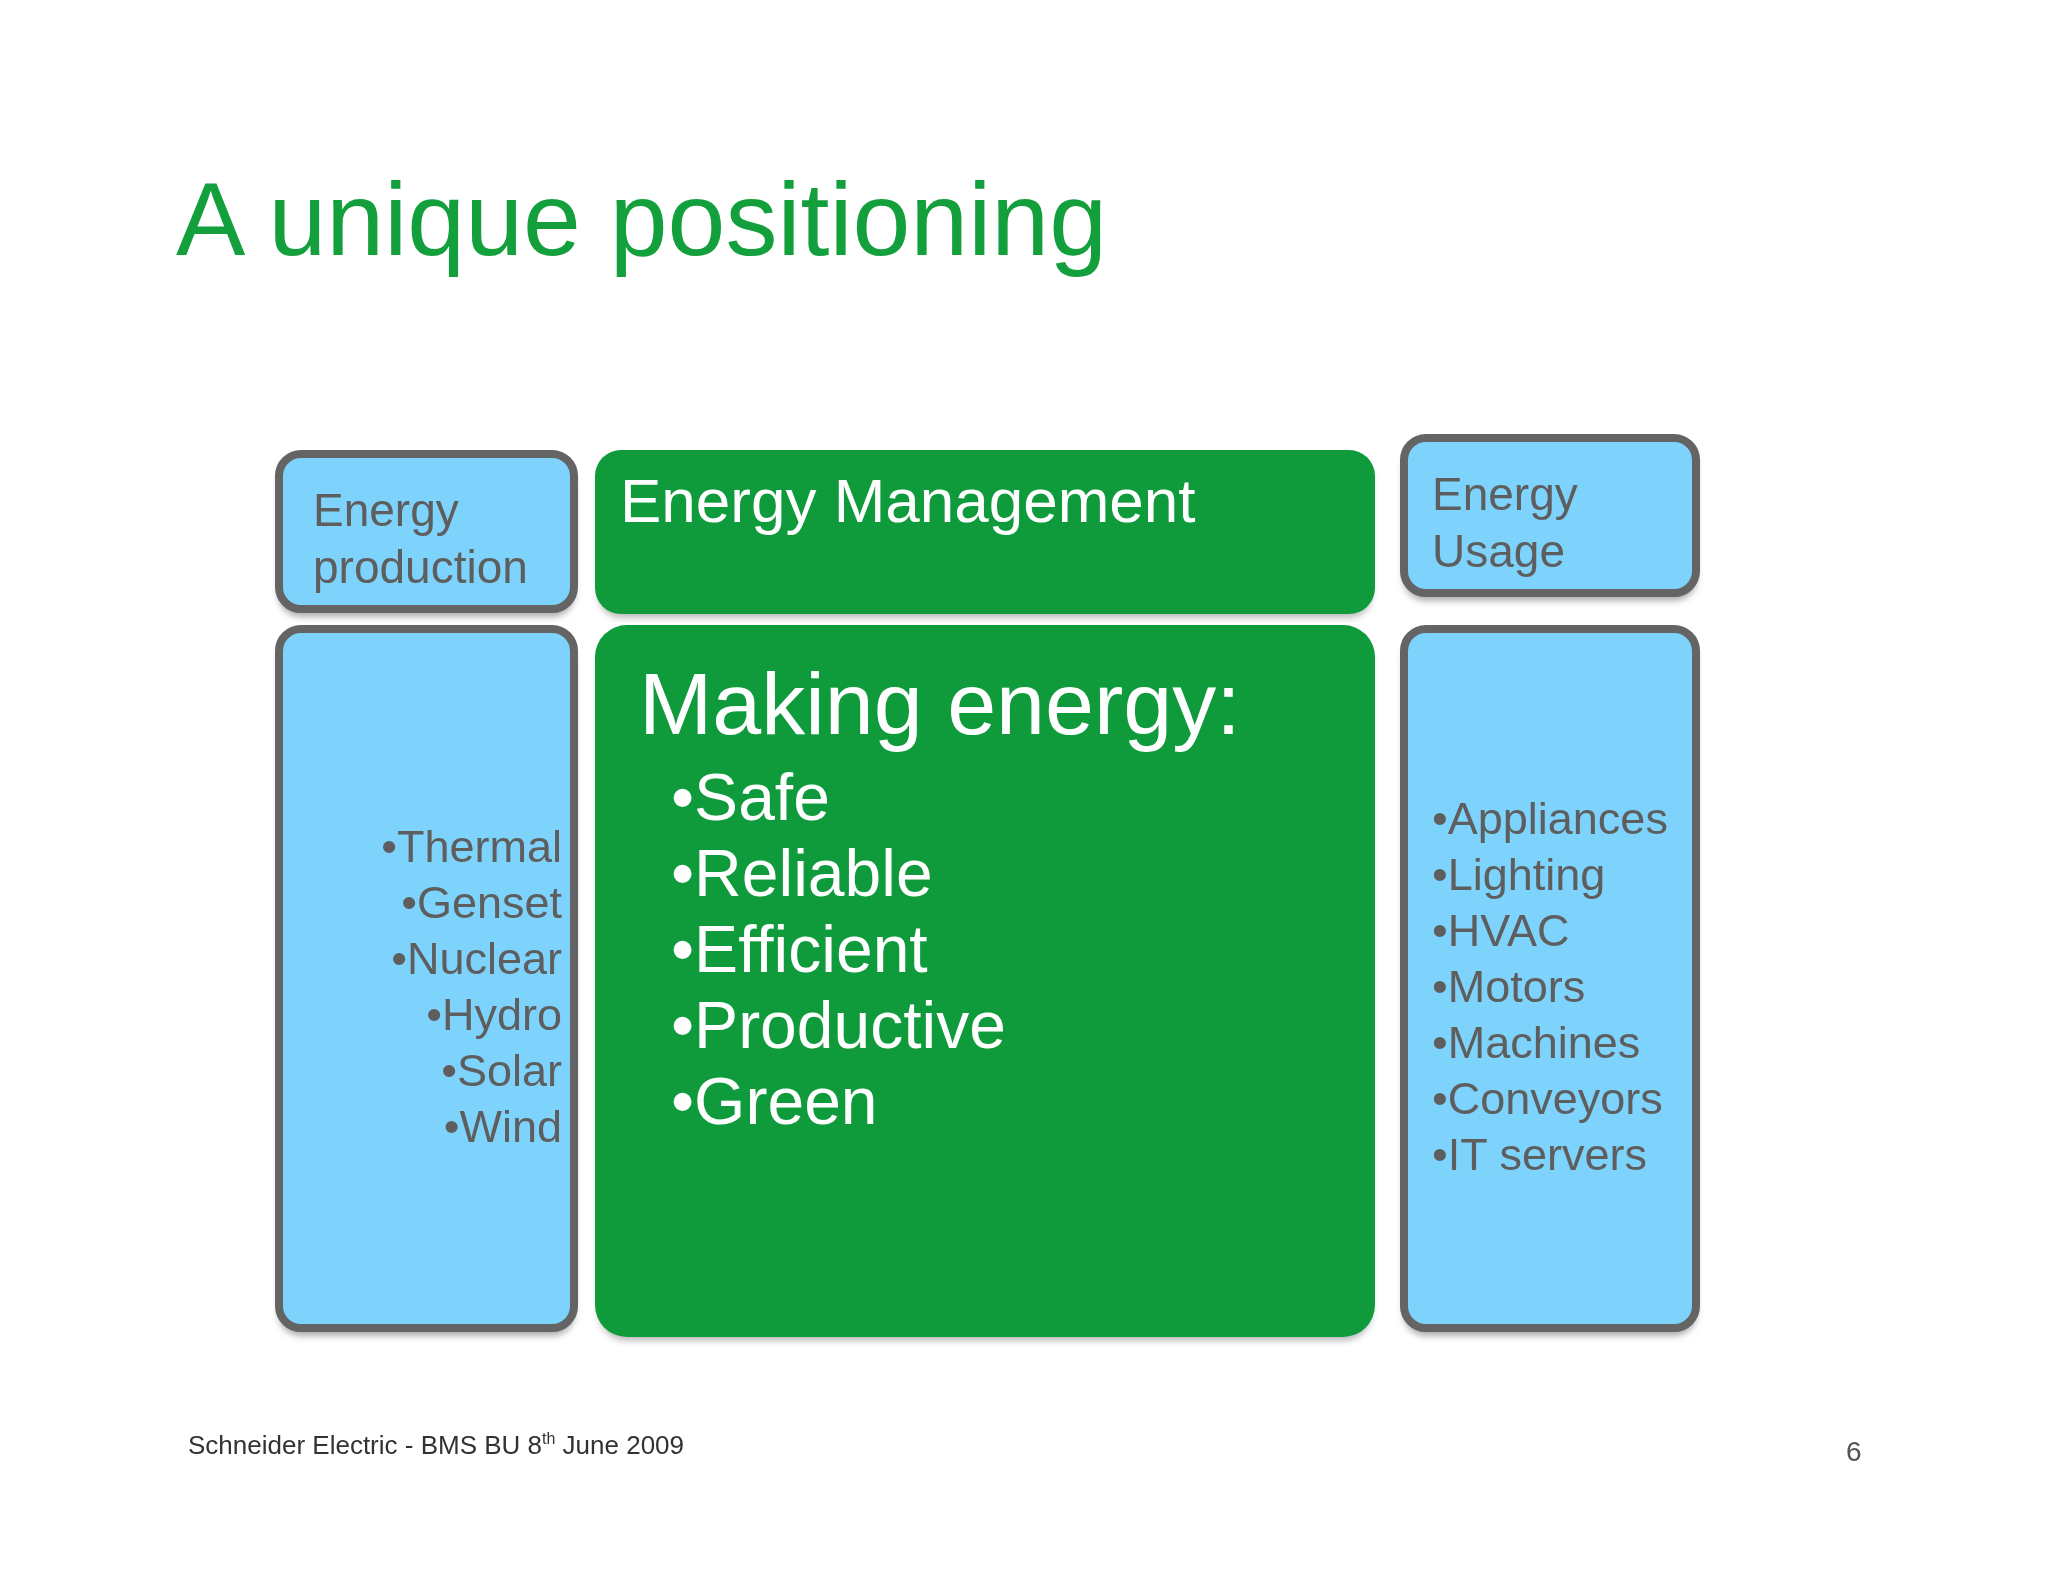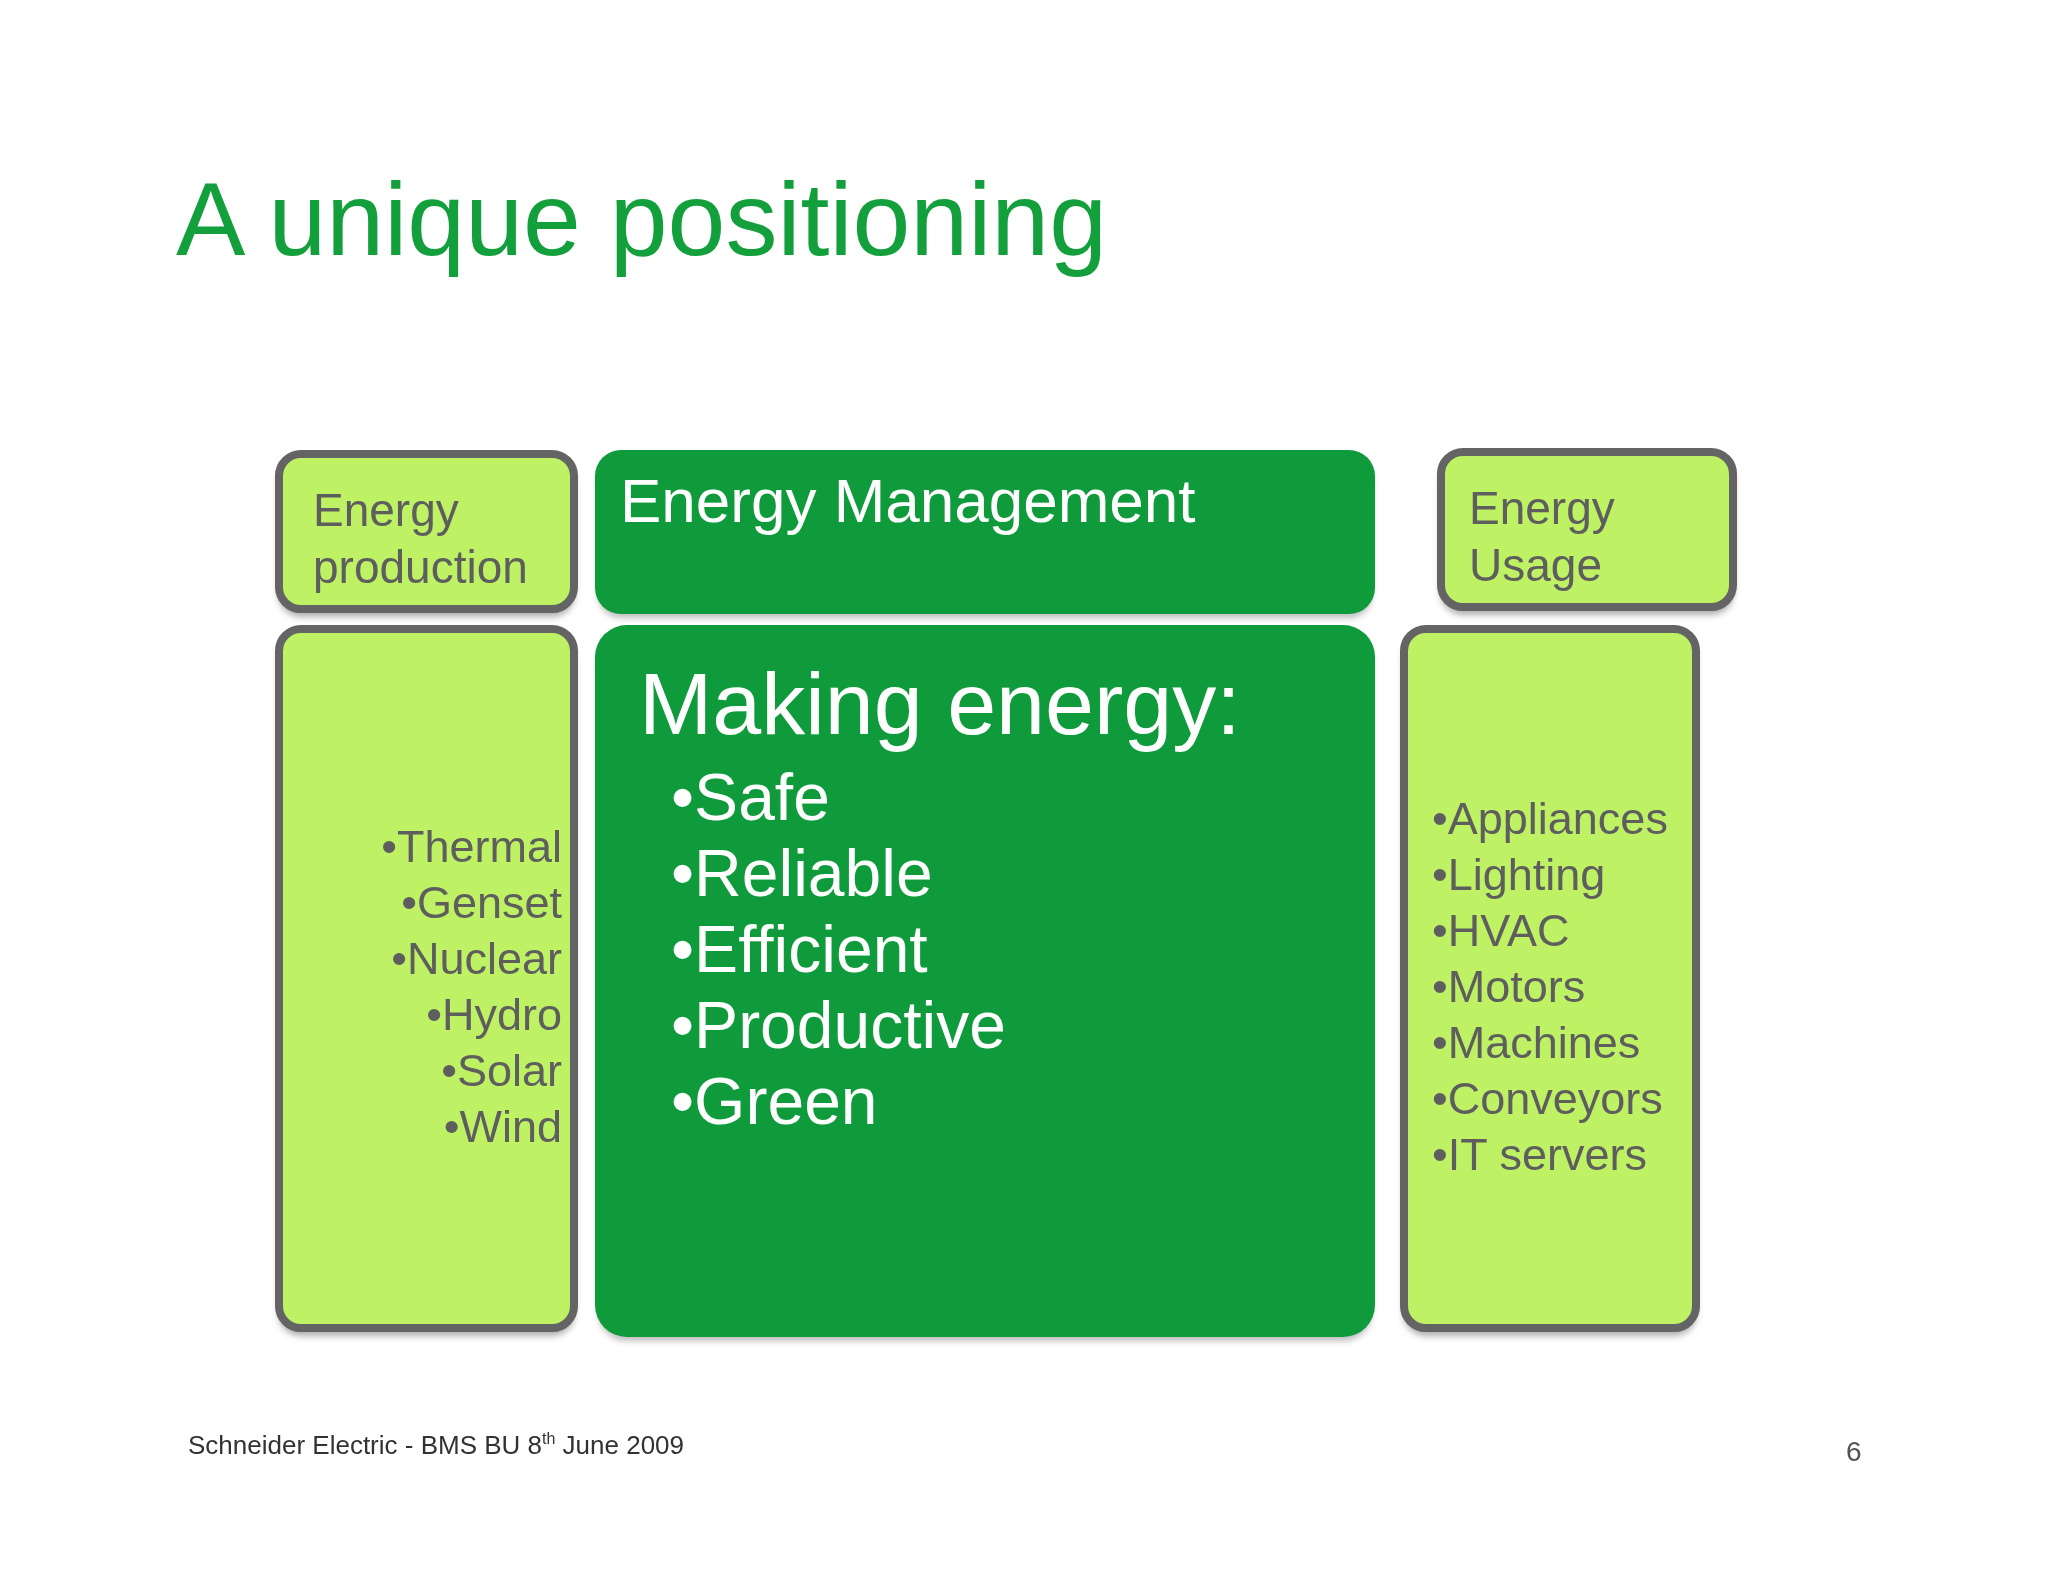--- a/index.html
+++ b/index.html
@@ -27,32 +27,32 @@
     font-weight:400;
     letter-spacing:0px;
     color:var(--title-green);
     white-space:nowrap;
   }
   .box{
     position:absolute;
     border-radius:26px;
   }
   .box-white{
-    background:#bef264;
+    background:#7dd3fc;
     border:8px solid var(--border-gray);
     box-shadow:0 7px 6px -3px rgba(110,110,110,0.55);
   }
   .box-green{
     background:var(--green);
     box-shadow:0 7px 6px -3px rgba(110,110,110,0.45);
   }
   
   .hdr-production{left:275px;top:450px;width:303px;height:163px;padding:24px 10px 0 30px;}
   .hdr-management{left:595px;top:450px;width:780px;height:164px;padding:16px 10px 0 25px;}
-  .hdr-usage{left:1400px;top:448px;width:300px;height:163px;padding:24px 10px 0 24px;margin-left:37px;}
+  .hdr-usage{left:1400px;top:434px;width:300px;height:163px;padding:24px 10px 0 24px;}
   .hdr-gray-text{
     font-size:46px;line-height:57px;color:var(--text-gray);
   }
   .hdr-green-text{
     font-size:62px;line-height:70px;color:#ffffff;
   }
   
   .body-production{left:275px;top:625px;width:303px;height:707px;padding:186px 8px 0 30px;text-align:right;}
   .body-management{left:595px;top:625px;width:780px;height:712px;padding:30px 10px 0 44px;border-radius:32px;}
   .body-usage{left:1400px;top:625px;width:300px;height:707px;padding:158px 4px 0 24px;}

